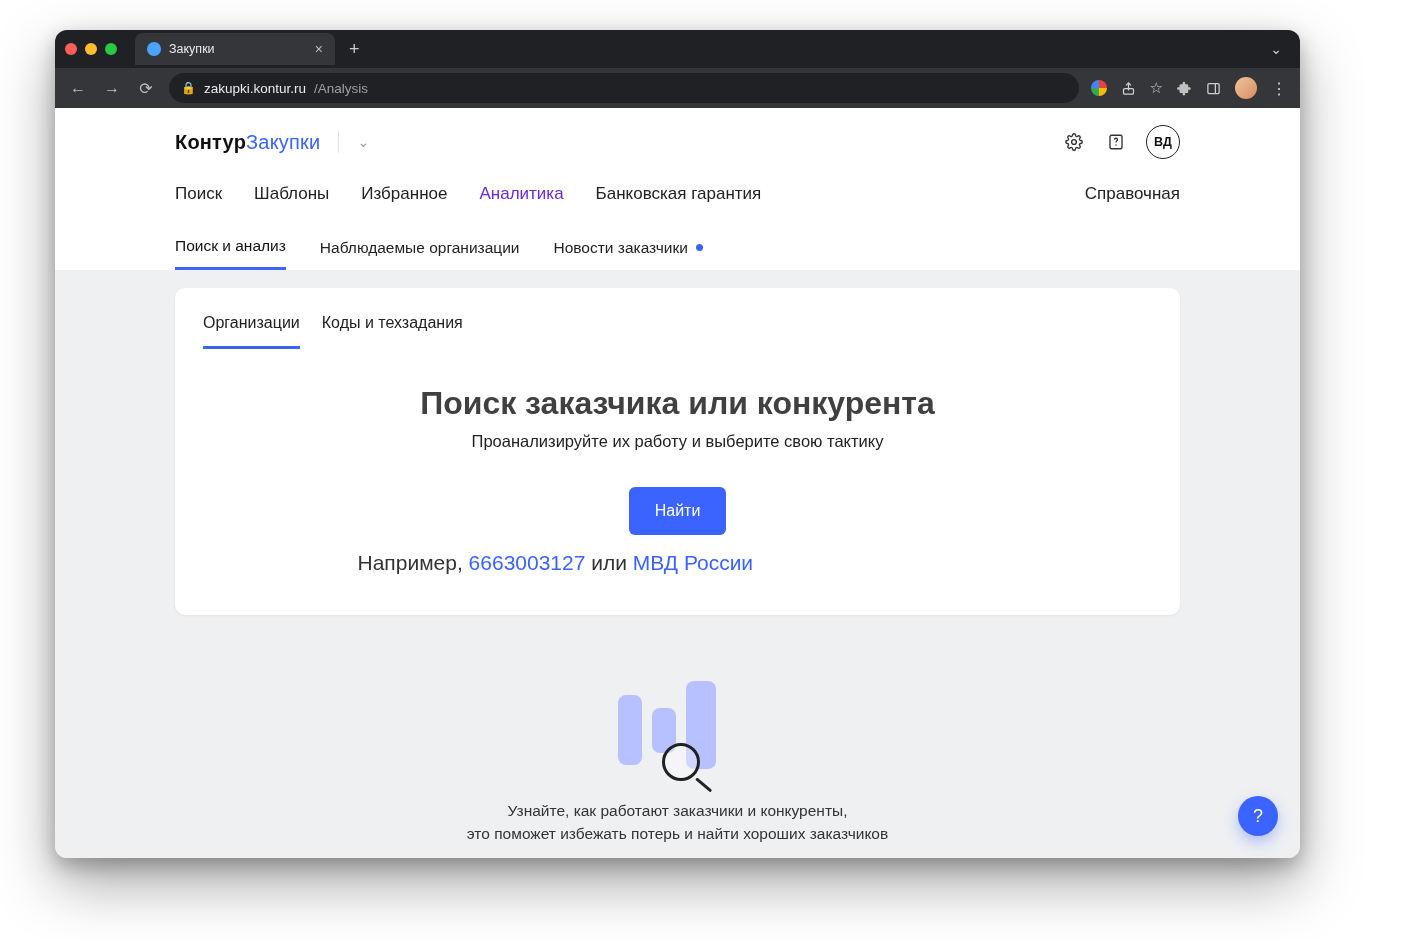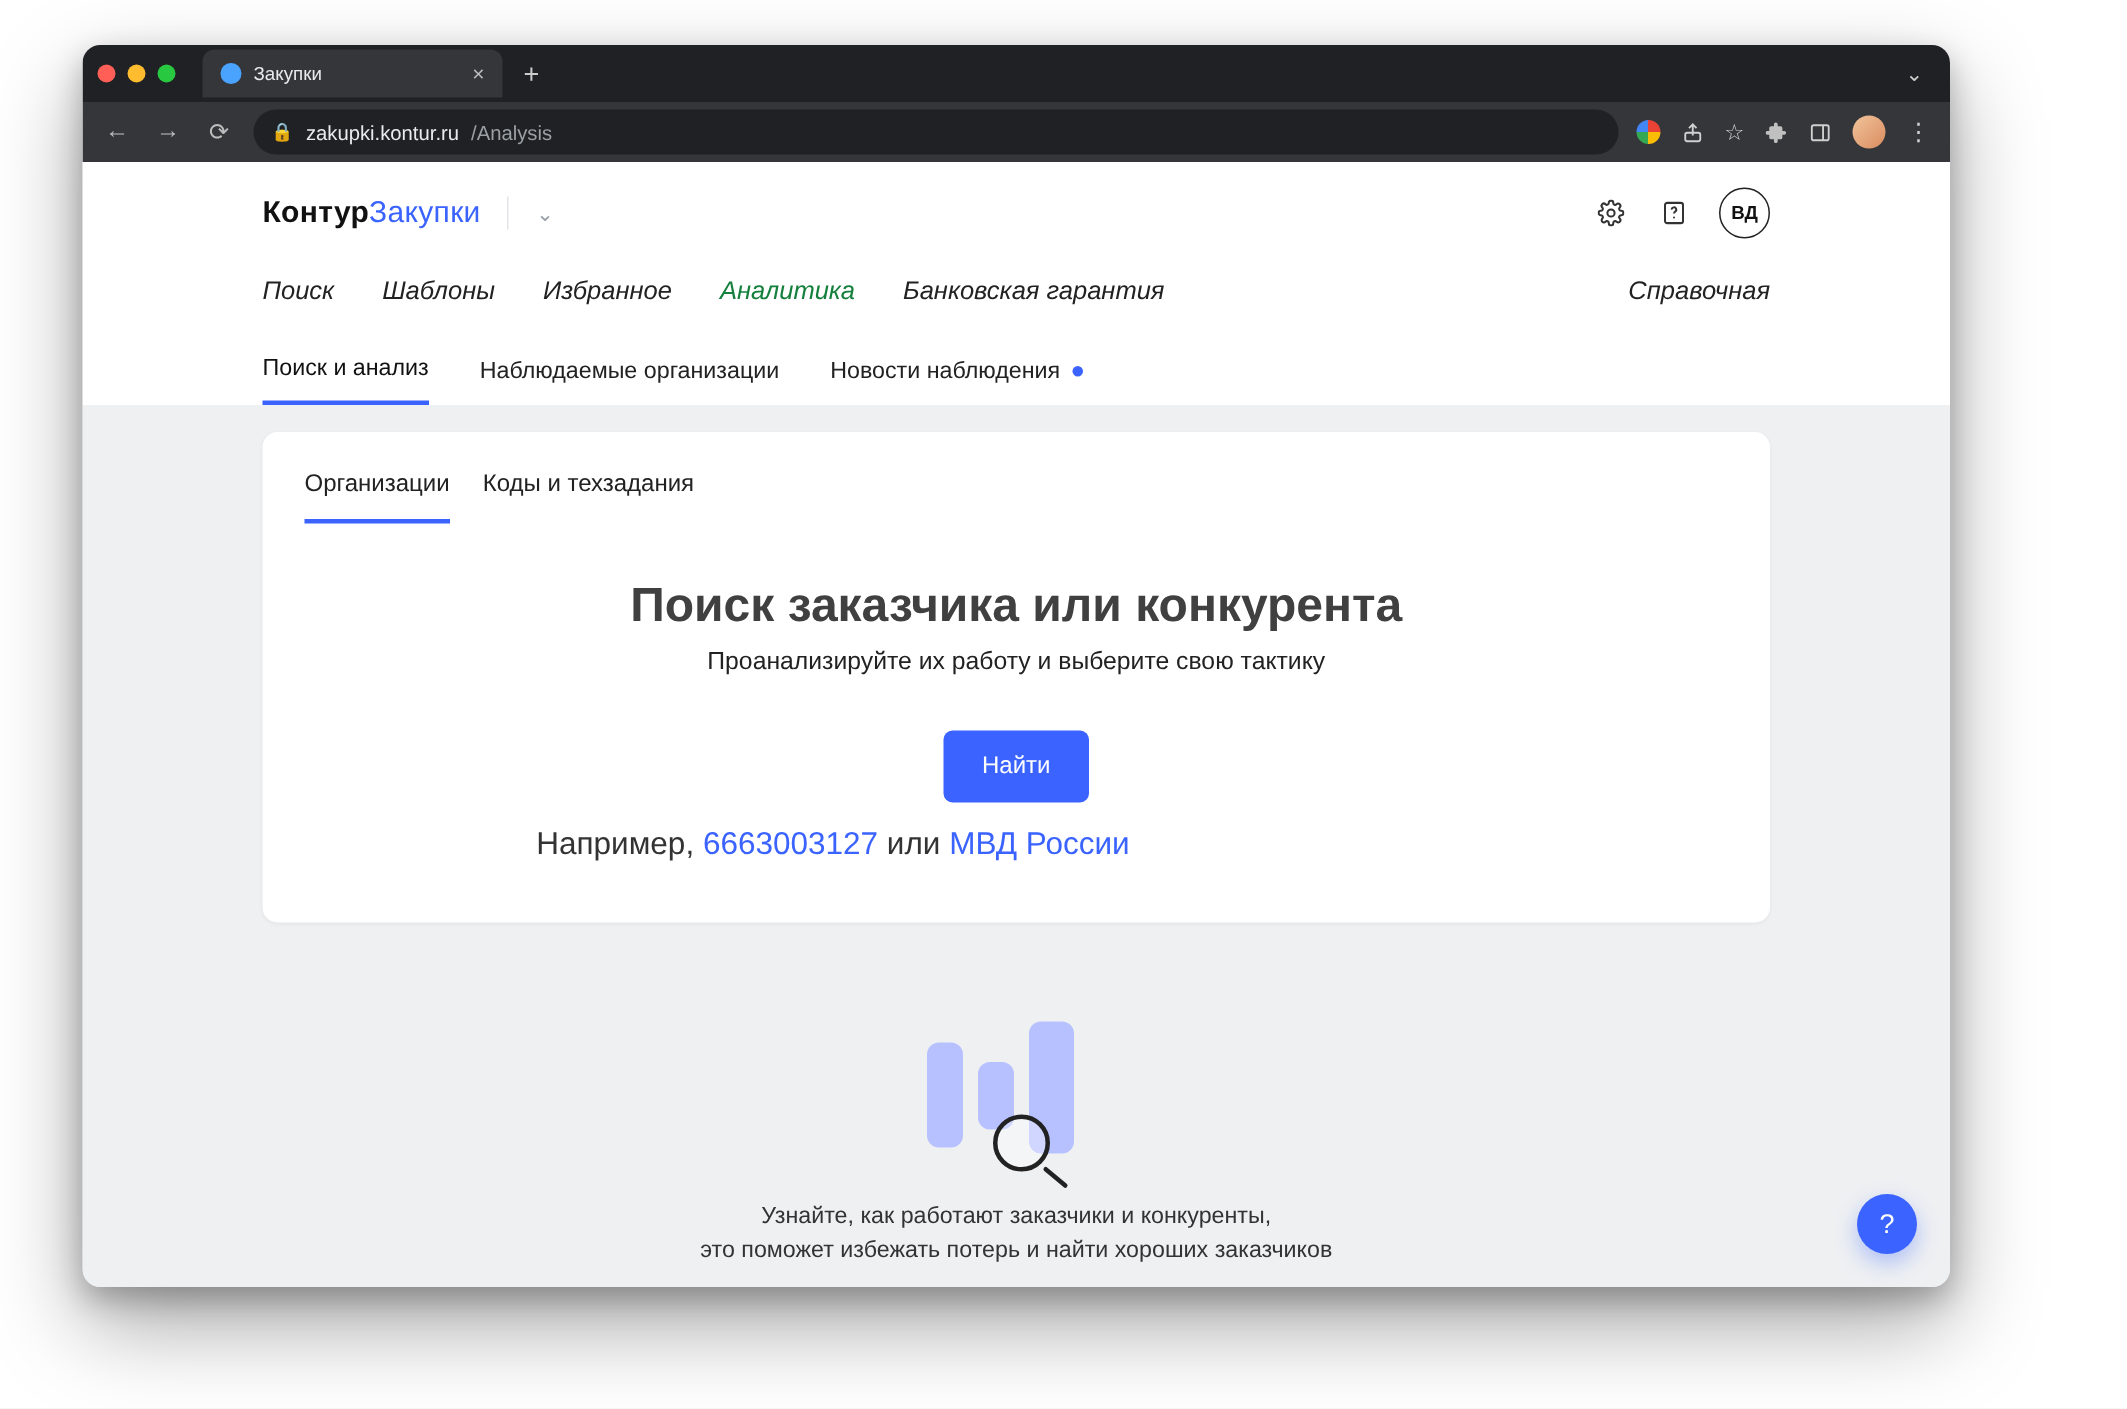--- a/index.html
+++ b/index.html
@@ -68,23 +68,23 @@
   }
   .brandrow { display:flex; align-items:center; gap:12px; height:40px;}
   .brand { font-size:20px; font-weight:400; letter-spacing:.2px; }
   .brand .k { font-weight:700; color:#111;}
   .brand .z { color:#3a63ff; font-weight:400;}
   .brand-sep { width:1px;height:22px;background:#e2e4e8;margin:0 6px;}
   .brand-dd { color:#9aa0a6; font-size:14px; cursor:pointer;}
   .brandrow .grow{flex:1}
   .hicon{width:20px;height:20px;display:inline-flex;align-items:center;justify-content:center;color:#555;cursor:pointer;}
   .avatar-pill{width:34px;height:34px;border-radius:50%;border:1.5px solid #222;display:flex;align-items:center;justify-content:center;font-size:12.5px;font-weight:600;color:#111;margin-left:8px;cursor:pointer;}
-  .mainnav { display:flex; gap:32px; margin-top:18px; font-size:17px; color:#222;font-style:italic; }
+  .mainnav { display:flex; gap:32px; margin-top:18px; font-size:17px; color:#222; }
   .mainnav a{ padding: 4px 0 16px 0; cursor:pointer;}
-  .mainnav a.active{ color:#15803d;}
+  .mainnav a.active{ color:#6d28d9;}
   .mainnav .grow{flex:1}
   .subnav { display:flex; gap:34px; font-size:15.5px; color:#222; border-top:1px solid transparent; padding-top:8px;}
   .subnav a{ padding: 8px 0 12px 0; cursor:pointer; display:flex; align-items:center; gap:8px;}
   .subnav a.active{ color:#111; border-bottom:3px solid #3a63ff; font-weight:500;}
   .subnav .dotblue{width:7px;height:7px;border-radius:50%;background:#3a63ff;display:inline-block;}
   .content { padding: 18px 120px 0 120px; }
   .card {
     background:#fff; border-radius:10px; box-shadow: 0 1px 3px rgba(0,0,0,.05);
     padding: 22px 28px 40px 28px;
   }
@@ -210,21 +210,21 @@
         <a class="active">Аналитика</a>
         <a>Банковская гарантия</a>
         <span class="grow"></span>
         <a>Справочная</a>
       </nav>
 
       <nav class="subnav">
         <a class="active">Поиск и анализ</a>
         <a>Наблюдаемые организации</a>
         <a>
-          <span>Новости наблюдения</span>
+          <span>Новости заказчики</span>
           <span class="dotblue"></span>
         </a>
       </nav>
     </div>
 
     <div class="content">
       <div class="card">
 
         <div class="innertabs">
           <a class="active">Организации</a>

